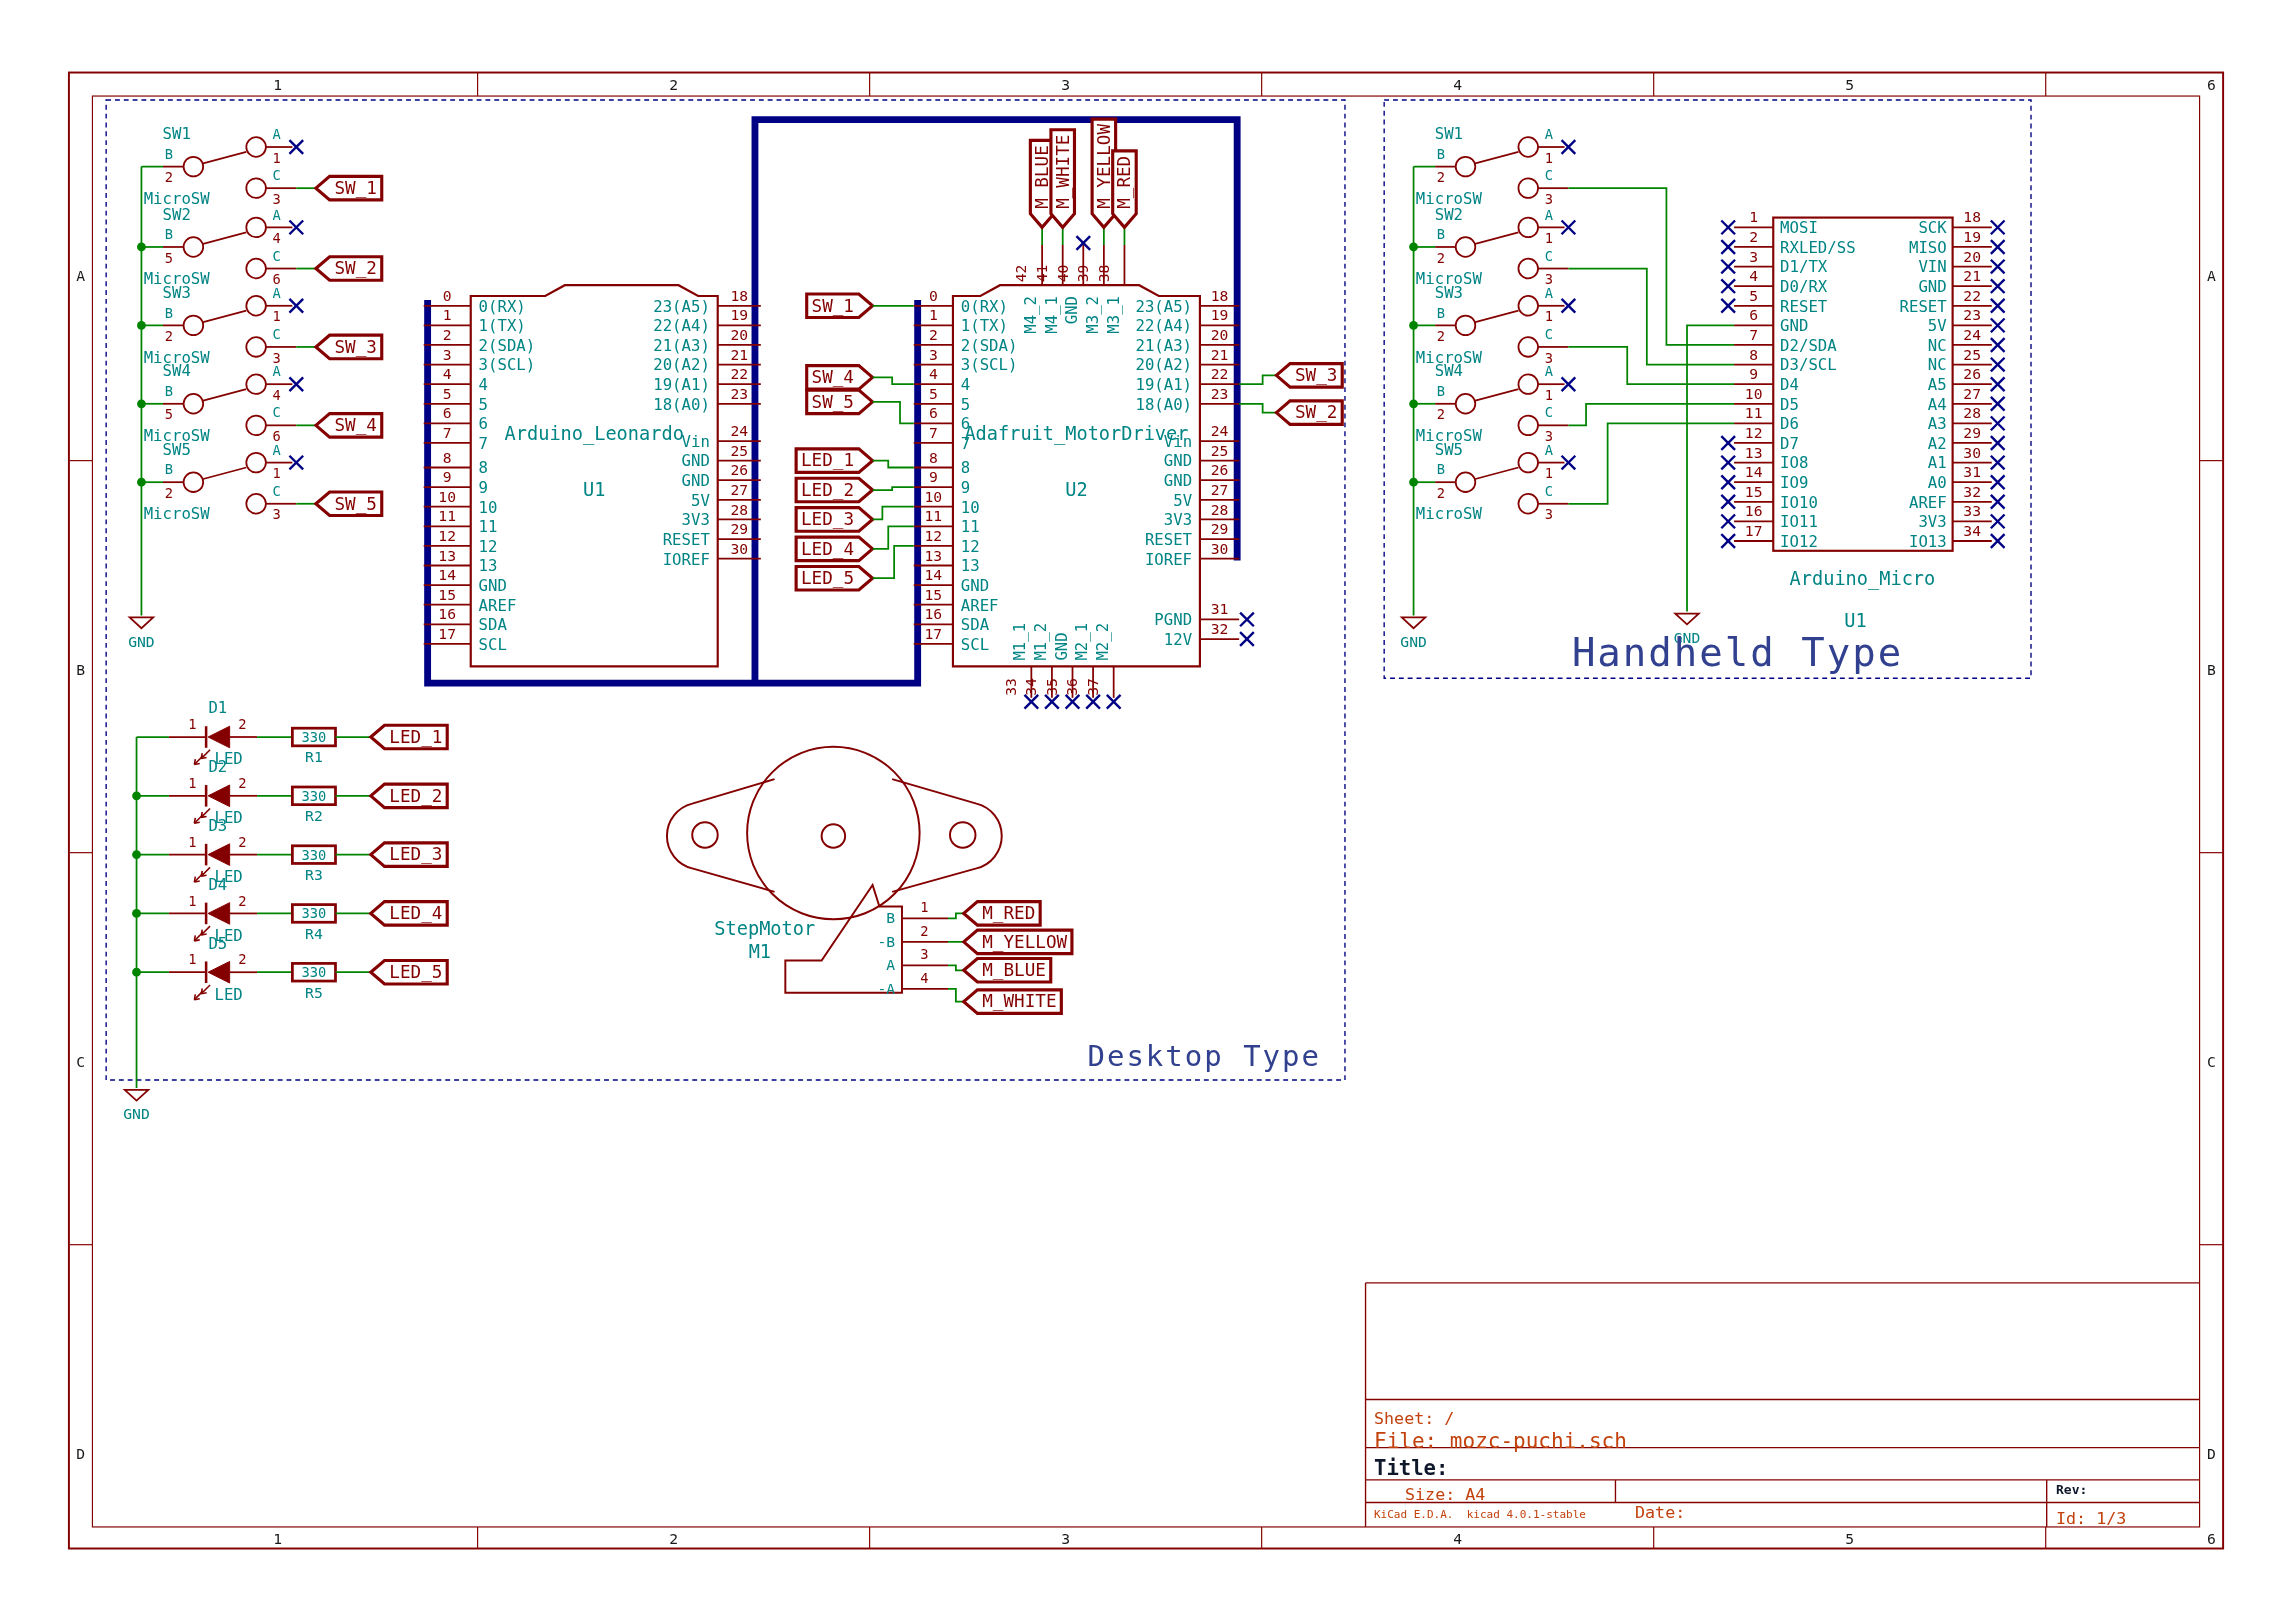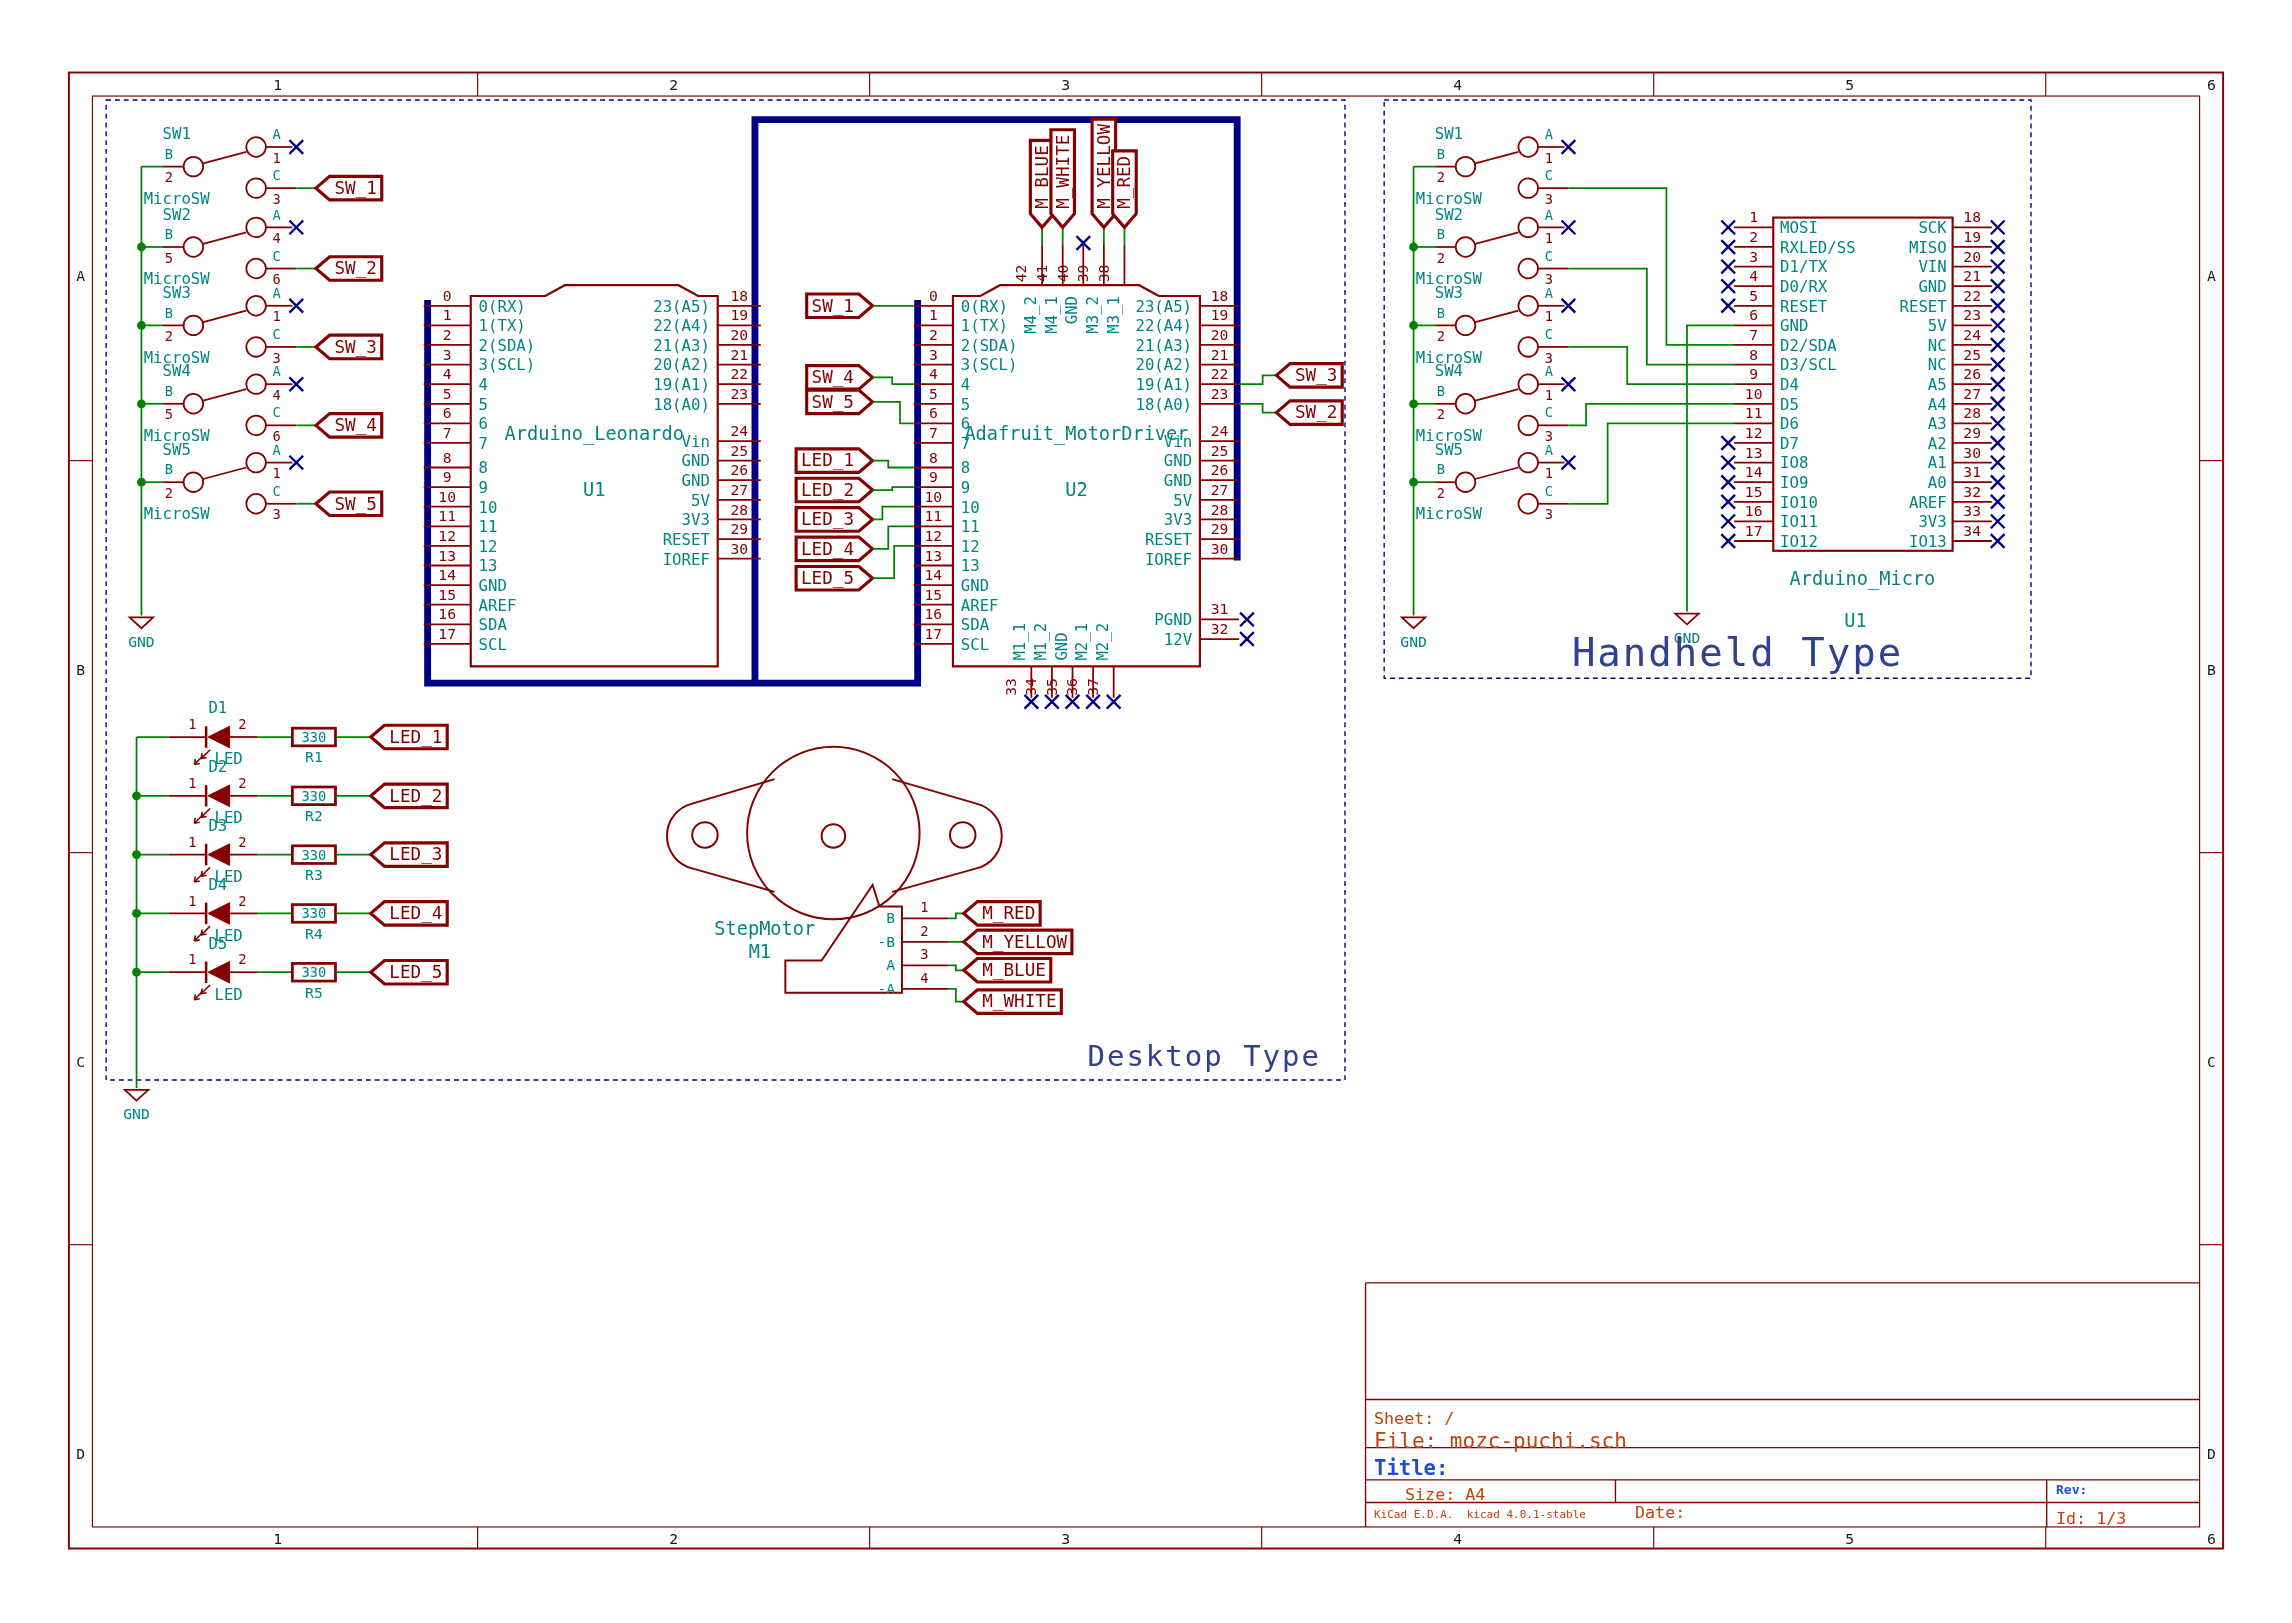--- a/index.html
+++ b/index.html
@@ -1,20 +1,20 @@
 <!DOCTYPE html>
 <html><head>
 <meta charset="utf-8">
 <style>
   html,body{margin:0;padding:0;background:#e8e8e8;}
   .canvas{position:relative;width:2293px;height:1623px;background:#ffffff;overflow:hidden;
           font-family:"DejaVu Sans Mono", monospace;}
   svg#schematic{position:absolute;left:0;top:0;}
   .ov{position:absolute;white-space:pre;color:#c2410c;font-family:"DejaVu Sans Mono", monospace;}
-  .maroon-bold{color:#1d4ed8;font-weight:bold;}
+  .maroon-bold{color:#0f172a;font-weight:bold;}
   .note{color:#31418f;}
 </style>
 </head>
 <body>
 
 <div class="canvas">
   <svg id="schematic" width="2293" height="1623" viewBox="0 0 2339 1656" xmlns="http://www.w3.org/2000/svg">
       <rect x="70" y="74" width="2198" height="1506" fill="none" stroke="#840000" stroke-width="2"></rect>
       <rect x="94" y="98" width="2150" height="1460" fill="none" stroke="#840000" stroke-width="1.2"></rect>
       <line x1="487" y1="74" x2="487" y2="98" stroke="#840000" stroke-width="1.2"></line>

